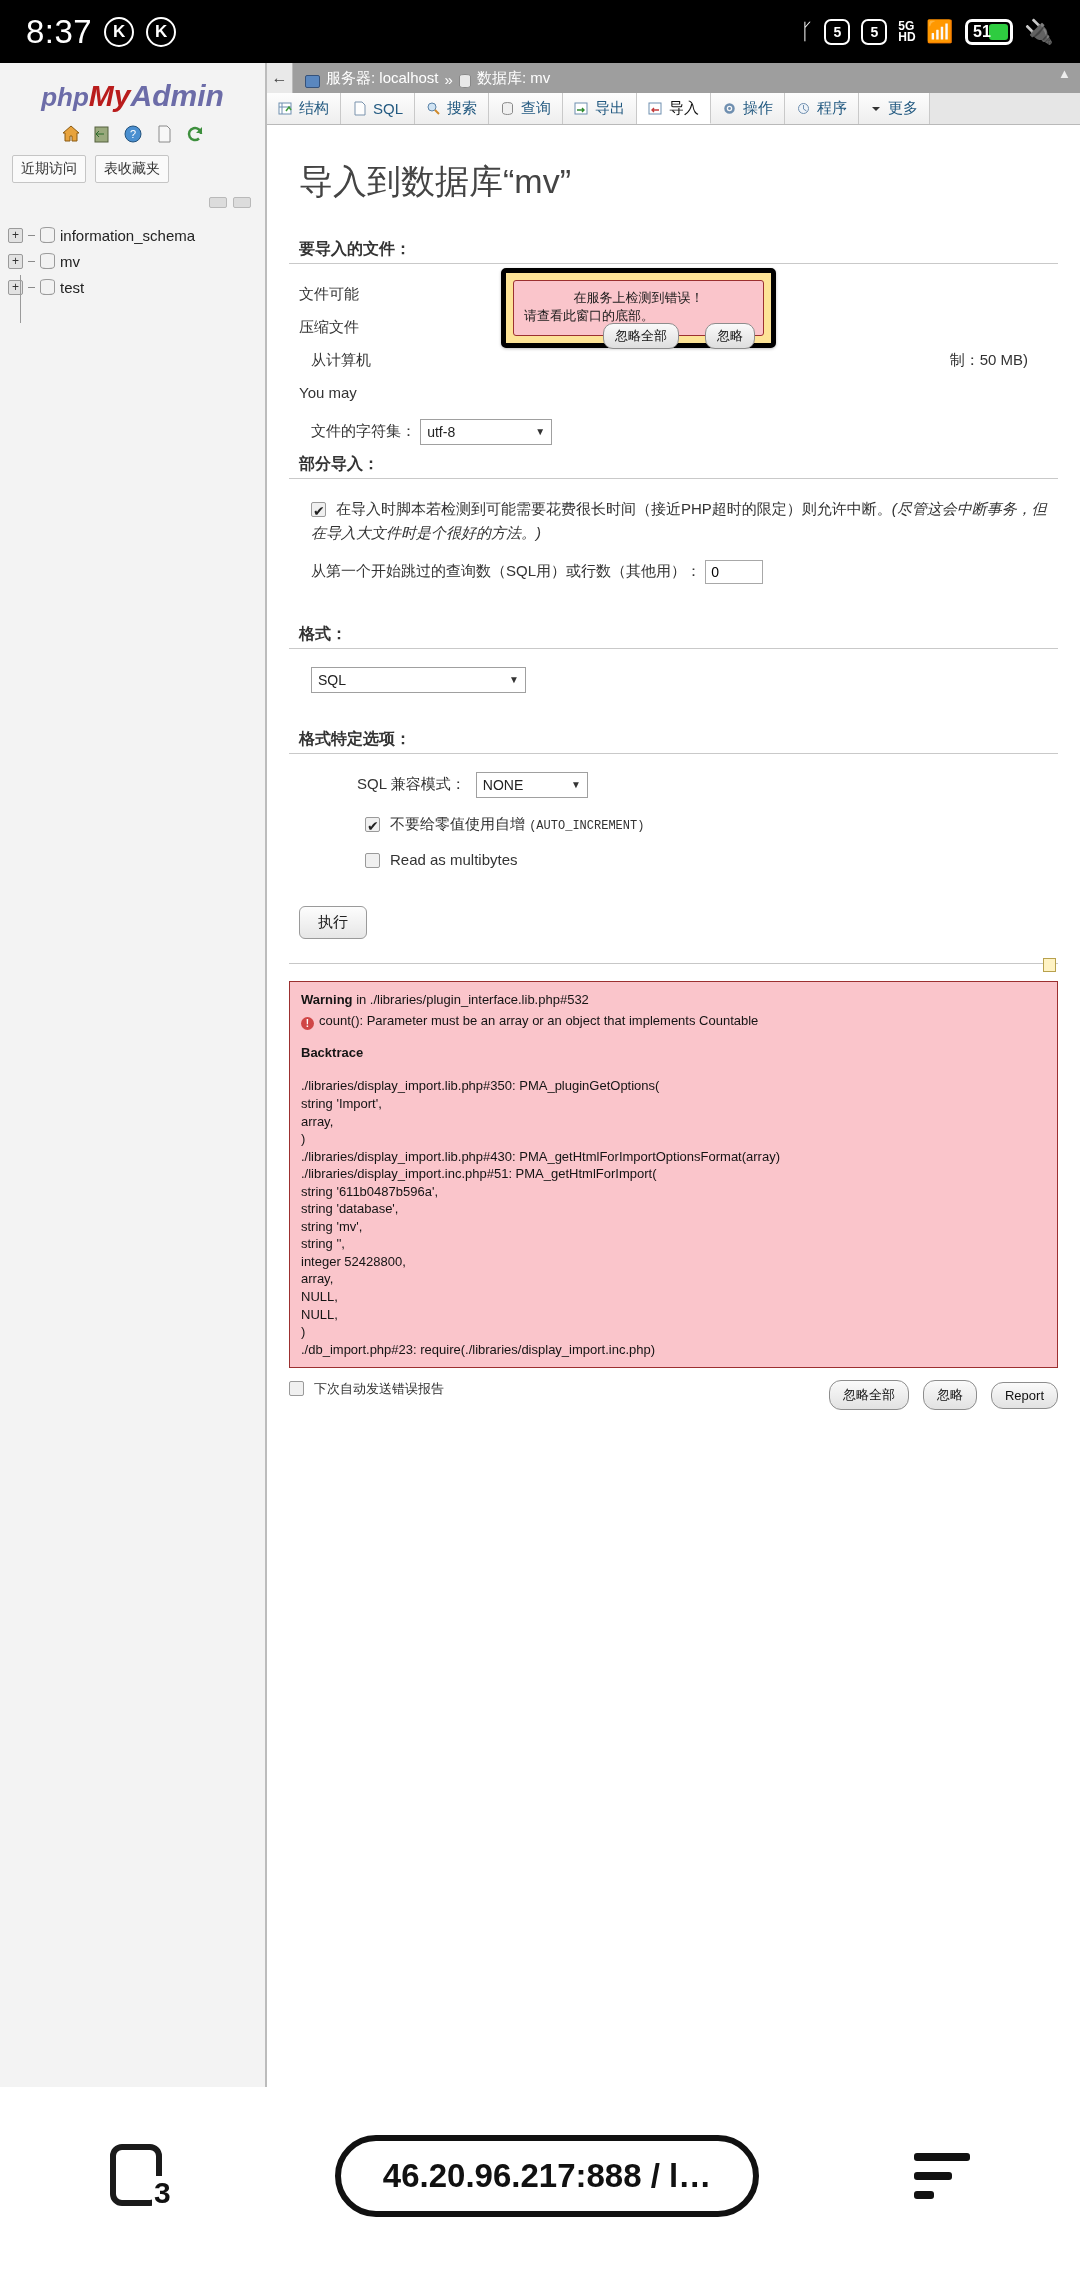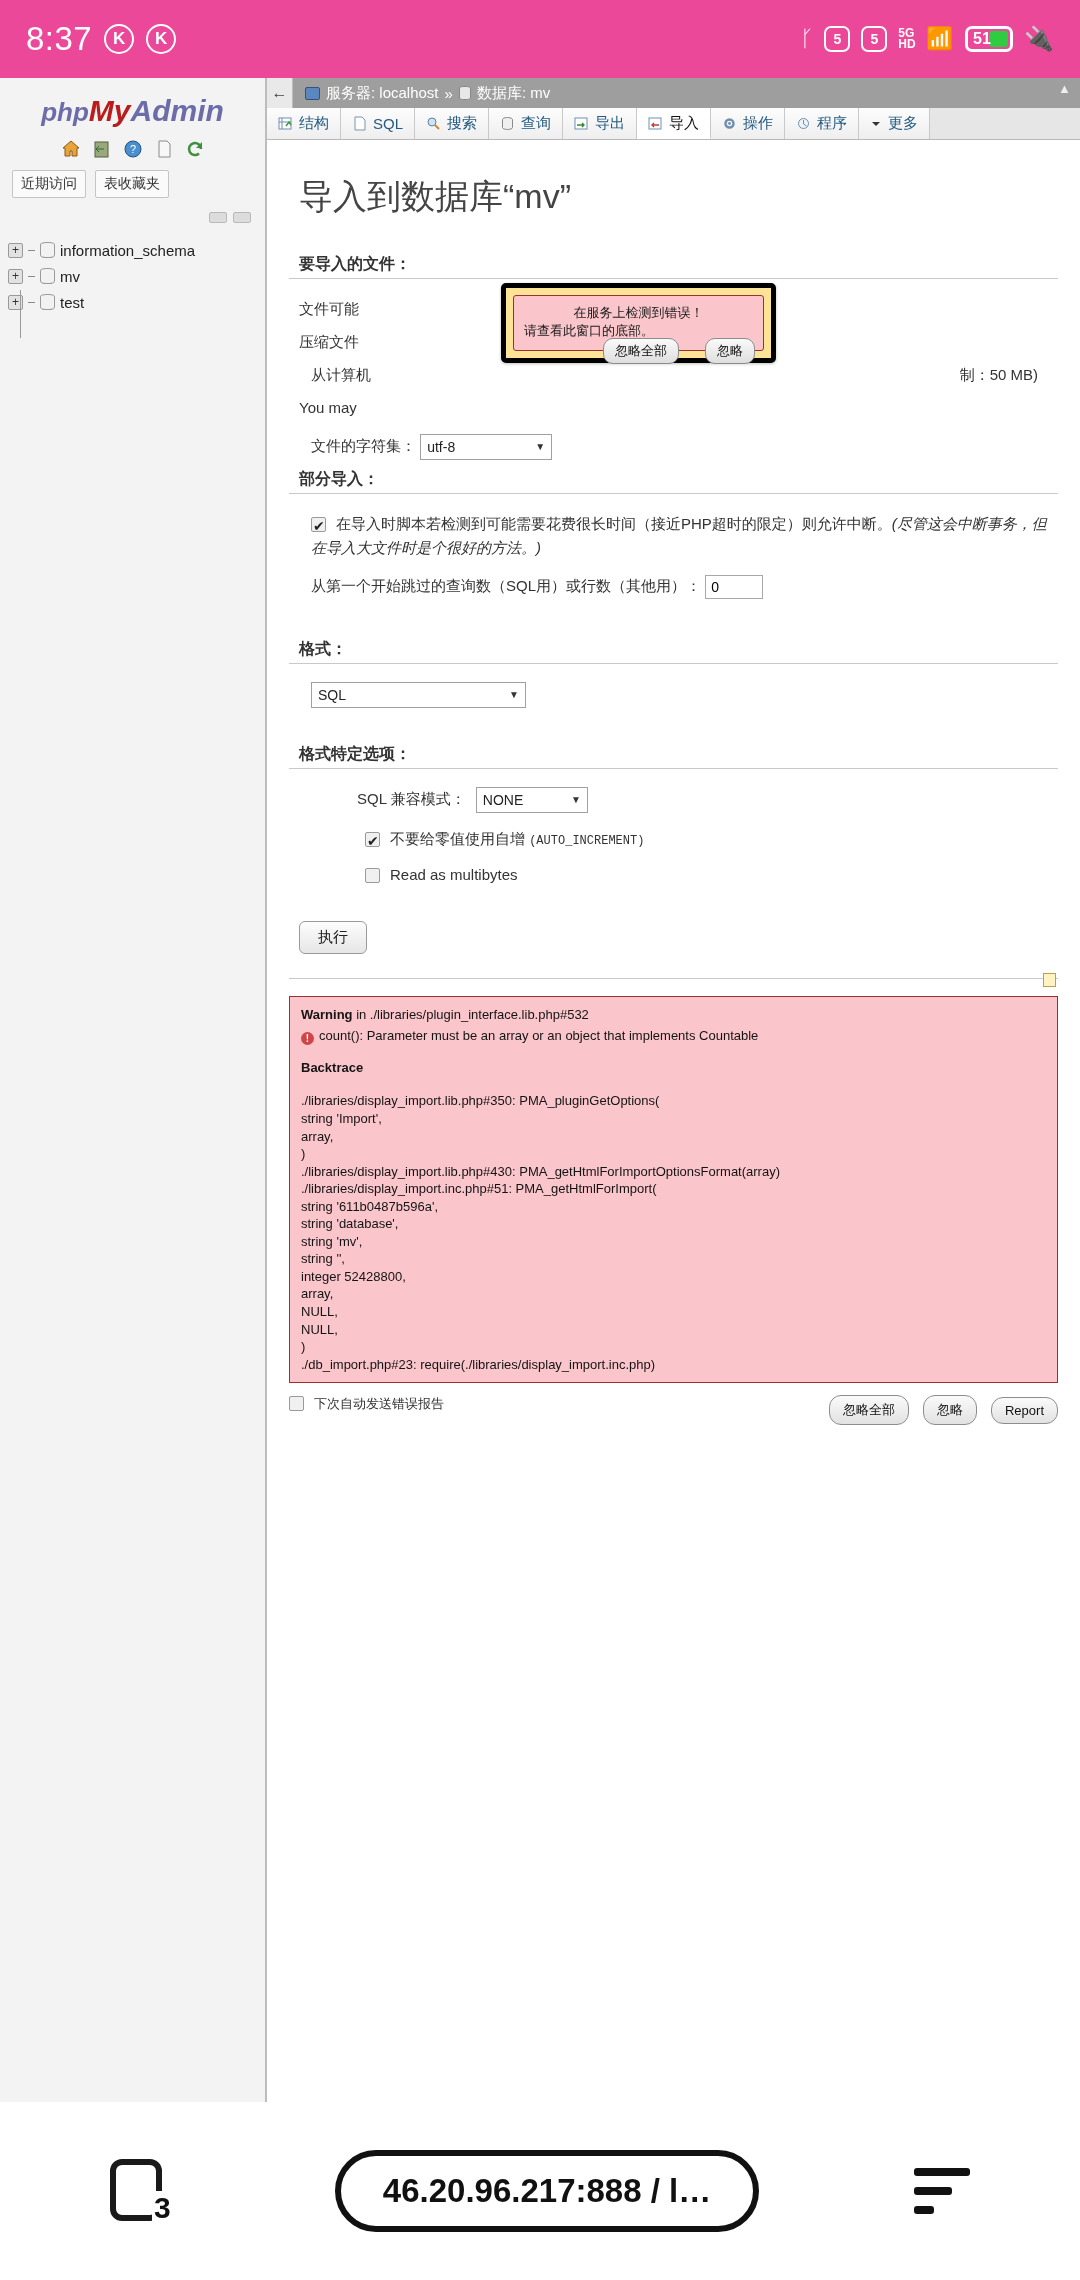--- a/index.html
+++ b/index.html
@@ -5,21 +5,21 @@
   * { box-sizing: border-box; margin: 0; padding: 0; }
   html, body { width: 1080px; height: 2280px; }
   body {
     font-family: "Liberation Sans", "DejaVu Sans", sans-serif;
     background: #ffffff;
     overflow: hidden;
   }
 
   
   #statusbar {
-    height: 78px; width: 1080px; background: #ec4899;
+    height: 63px; width: 1080px; background: #000000;
     display: flex; align-items: center; justify-content: space-between;
     padding: 0 26px; color: #fff;
   }
   .sb-left { display: flex; align-items: center; gap: 12px; }
   .sb-clock { font-size: 33px; font-weight: 400; letter-spacing: .5px; }
   .k-badge {
     width: 30px; height: 30px; border: 2.5px solid #fff; border-radius: 50%;
     display: inline-flex; align-items: center; justify-content: center;
     font-size: 17px; font-weight: 700;
   }
@@ -89,21 +89,21 @@
 
   #breadcrumb {
     height: 30px; background: #9e9e9e; display: flex; align-items: center;
     color: #fff; font-size: 15px; position: relative;
   }
   .bc-back {
     width: 26px; height: 30px; background: #e9e9e9; color: #444;
     display: flex; align-items: center; justify-content: center; font-size: 16px;
     border-right: 1px solid #bbb;
   }
-  .bc-text { padding-left: 12px; display: flex; align-items: center; gap: 6px; }
+  .bc-text { padding-left: 12px; display: flex; align-items: flex-end; gap: 6px; }
   .bc-mon { width: 15px; height: 13px; background: #5a87bf; border: 1px solid #36527a;
      border-radius: 2px; display:inline-block; }
   .bc-db { width: 12px; height: 14px; background: #e8e8e8; border: 1px solid #888;
      border-radius: 45% / 16%; display:inline-block; }
   .bc-arrow { position: absolute; right: 8px; top: 3px; color: #eee; font-size: 13px;
      writing-mode: vertical-rl; }
 
   #tabs { display: flex; background: #e6e6e6; border-bottom: 1px solid #b9b9b9;
     height: 32px; align-items: stretch; }
   .tab {
@@ -408,21 +408,21 @@
 
       <h1 class="page-title">导入到数据库“mv”</h1>
 
       <div class="sect">要导入的文件：</div>
       <div class="sect-rule"></div>
 
       <div class="row">文件可能</div>
       <div class="row">压缩文件</div>
       <div class="row indent">
         <span>从计算机</span>
-        <span style="float:right;margin-right:20px">制：50 MB)</span>
+        <span style="float:right;margin-right:30px">制：50 MB)</span>
       </div>
       <div class="row">You may</div>
       <div class="row indent" style="margin-top:14px">
         <span>文件的字符集：</span>
         <span class="sel" style="width:132px">
           <span>utf-8</span>
           <span class="caret">▼</span>
         </span>
       </div>
 

